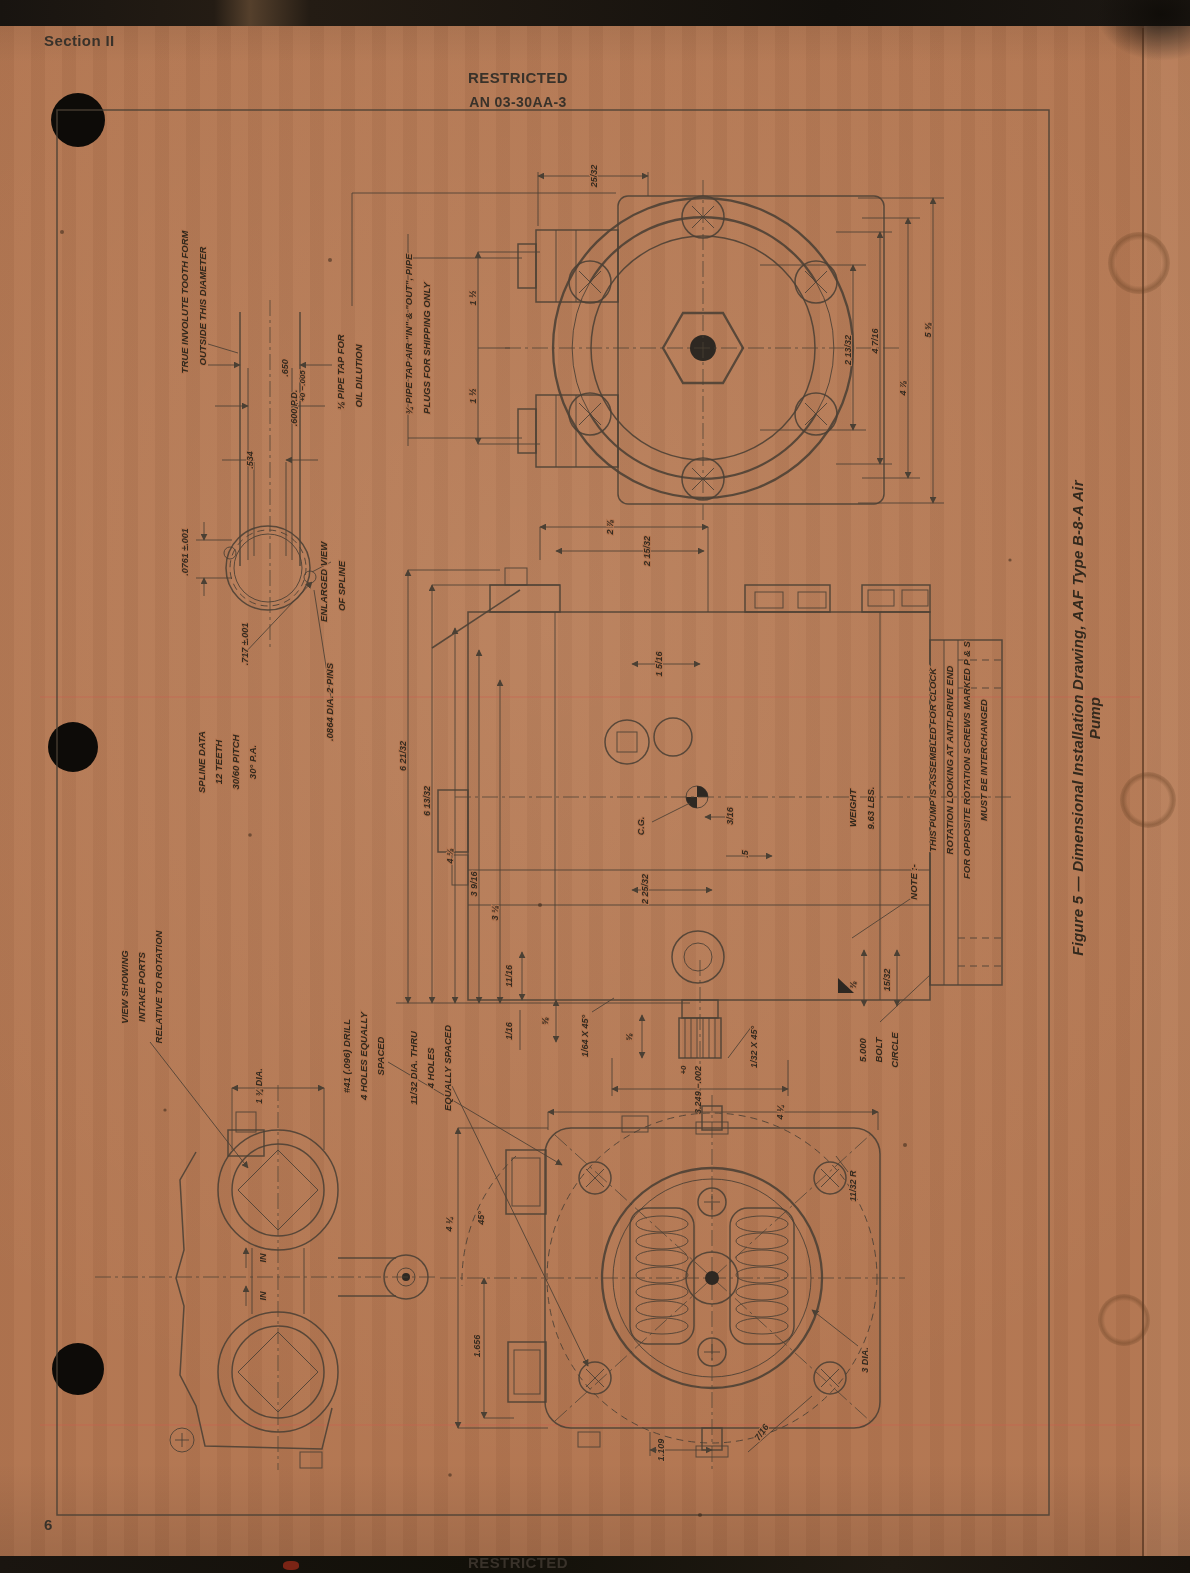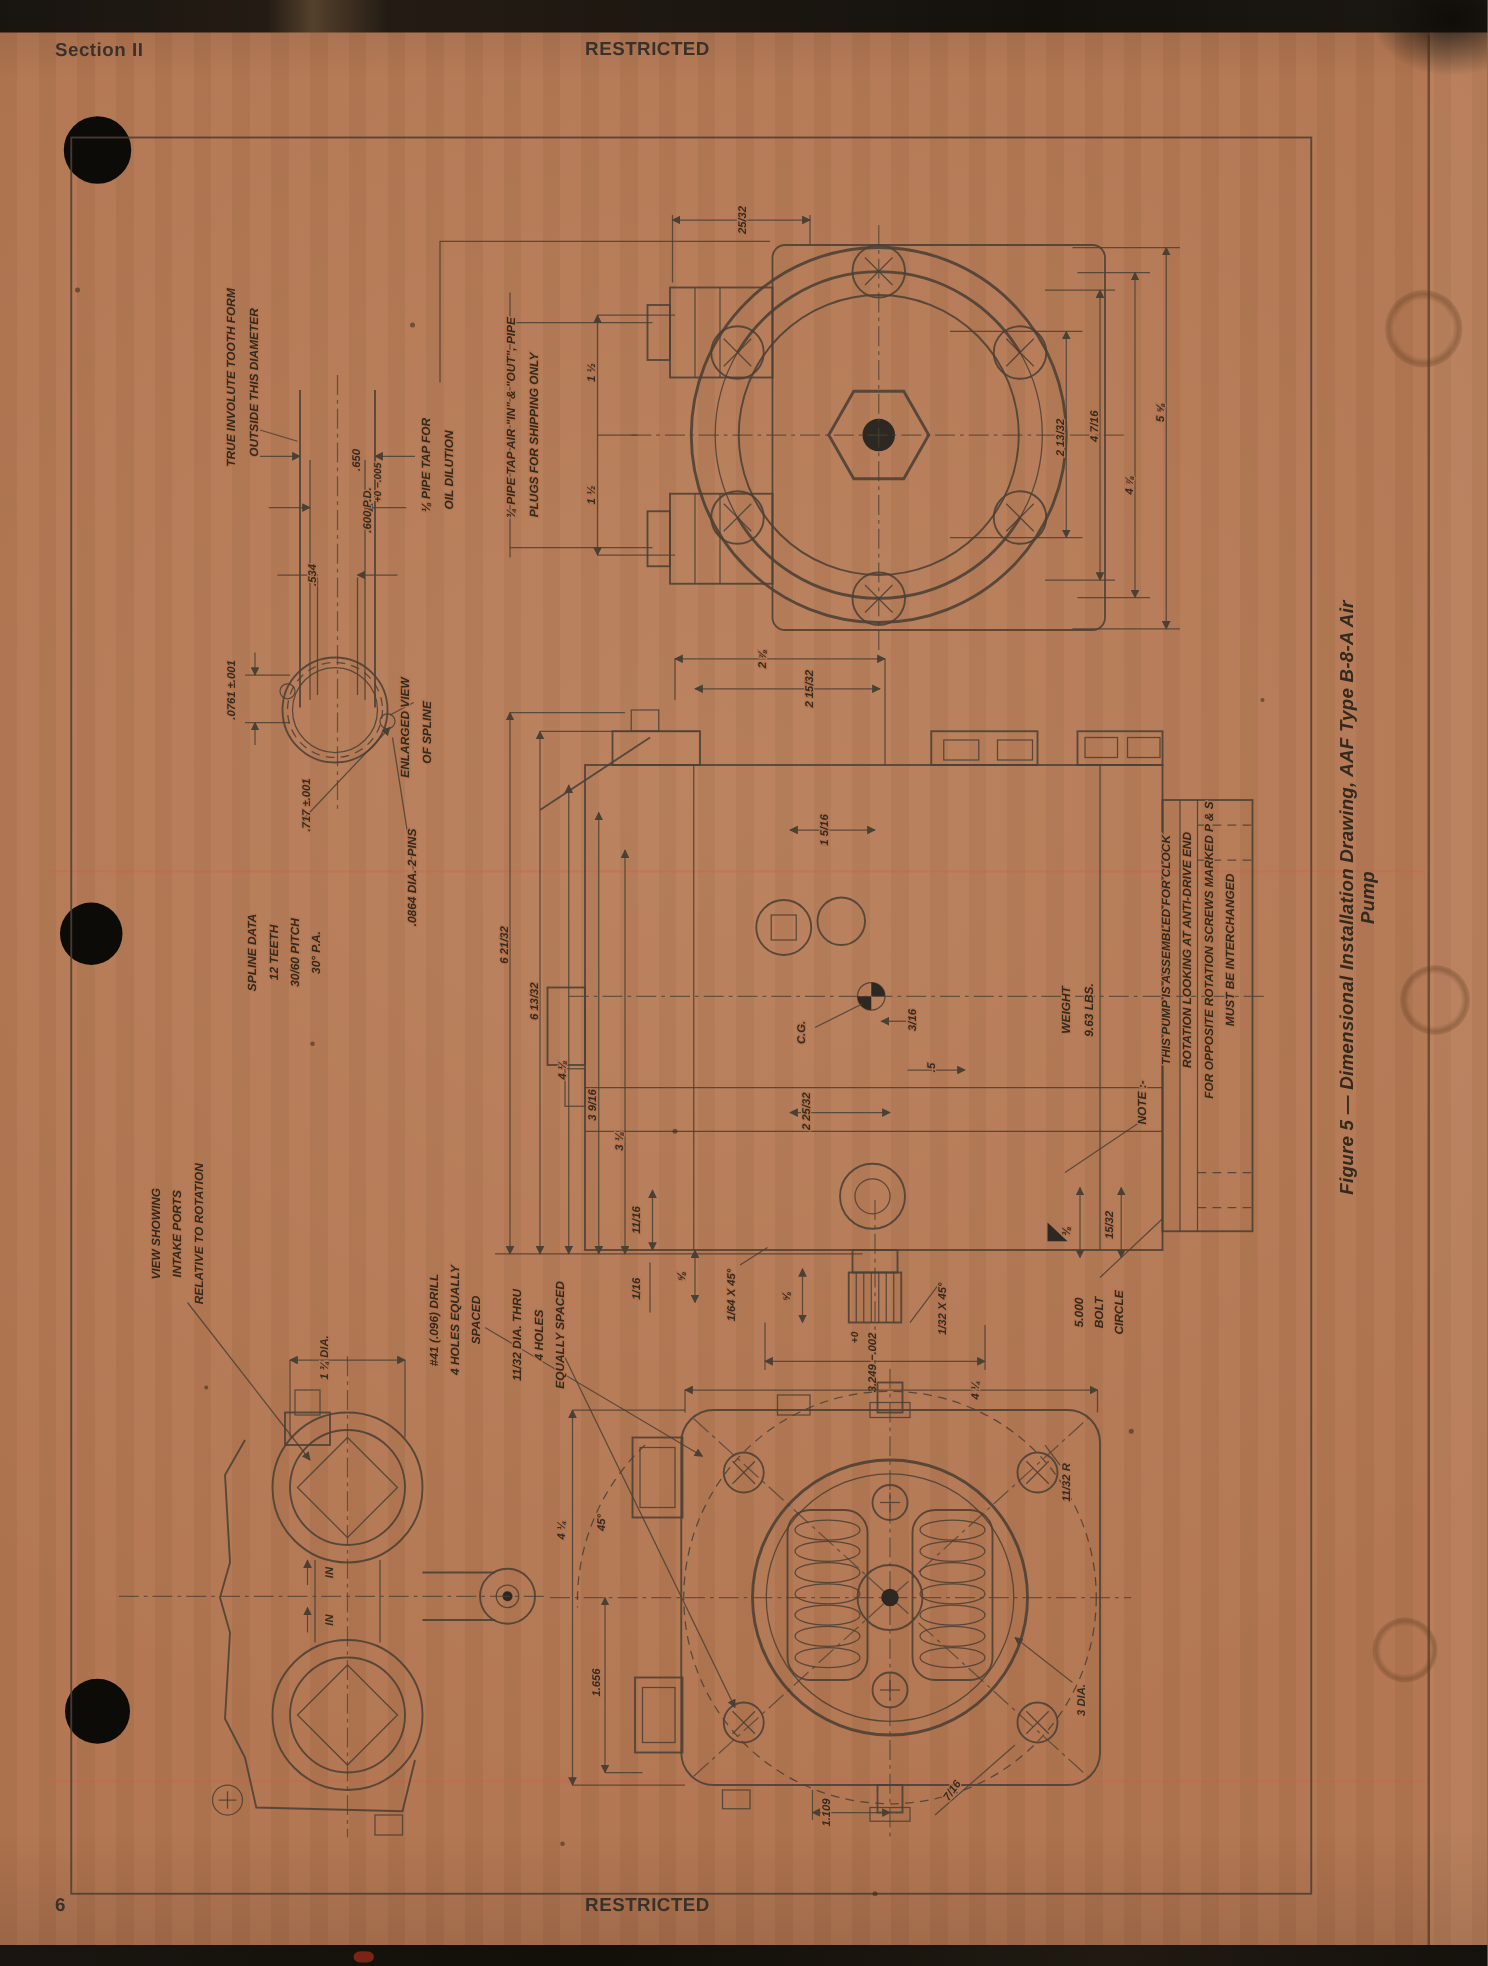--- a/index.html
+++ b/index.html
@@ -17,21 +17,21 @@
   .corner-blotch{position:absolute;left:1075px;top:0;width:115px;height:95px;
         background:radial-gradient(80% 70% at 75% 15%, rgba(15,12,8,.95), rgba(15,12,8,0) 70%);}
   .fold-line{position:absolute;left:1142px;top:28px;width:2px;height:1528px;background:rgba(62,36,20,.55);}
   .right-margin{position:absolute;left:1144px;top:26px;width:46px;height:1530px;background:rgba(255,226,200,.08);}
   .hole{position:absolute;background:#0d0b08;border-radius:50%;}
   .stain{position:absolute;border-radius:50%;
         background:radial-gradient(circle, rgba(0,0,0,0) 52%, rgba(94,58,30,.38) 63%, rgba(94,58,30,0) 78%);}
   .scanline{position:absolute;left:40px;width:1100px;height:2px;background:rgba(205,95,80,.28);}
   .redmark{position:absolute;left:283px;top:1561px;width:16px;height:9px;background:#7a2415;border-radius:40%;}
   .hdr{position:absolute;color:#39322a;font-weight:bold;letter-spacing:.4px;}
-  .hdr-center{left:0;width:1036px;text-align:center;}
+  .hdr-center{left:0;width:1036px;text-align:center;margin-top:38px;}
   .caption{position:absolute;left:828px;top:706px;width:506px;height:24px;
         transform:rotate(-90deg);transform-origin:center;
         color:#33291d;font-weight:bold;font-style:italic;font-size:15px;text-align:center;letter-spacing:.2px;}
   svg.drawing{position:absolute;left:0;top:0;}
   .s{stroke:#4b4034;fill:none;stroke-width:1.5;stroke-opacity:.88;}
   .s2{stroke-width:2.3;}
   .thin{stroke-width:1;}
   .cl{stroke:#4b4034;fill:none;stroke-width:1;stroke-opacity:.75;stroke-dasharray:16 4 3 4;}
   .dsh{stroke-dasharray:7 5;}
   .dim{stroke:#4b4034;fill:none;stroke-width:1;stroke-opacity:.85;}
@@ -58,20 +58,21 @@
   <div class="hole" style="left:52px;top:1343px;width:52px;height:52px;"></div>
 
   <div class="stain" style="left:1108px;top:232px;width:62px;height:62px;"></div>
   <div class="stain" style="left:1120px;top:772px;width:56px;height:56px;"></div>
   <div class="stain" style="left:1098px;top:1294px;width:52px;height:52px;"></div>
   <div class="scanline" style="top:696px;"></div>
   <div class="scanline" style="top:1424px;"></div>
 
   <div class="hdr" style="left:44px;top:32px;font-size:15px;">Section II</div>
   <div class="hdr hdr-center" style="top:31px;font-size:15px;">RESTRICTED</div>
+  <div class="hdr hdr-center" style="top:56px;font-size:14px;">AN 03-30AA-3</div>
 
   <div class="caption">Figure 5 — Dimensional Installation Drawing, AAF Type B-8-A Air Pump</div>
 
   <div class="hdr" style="left:44px;top:1516px;font-size:15px;">6</div>
   <div class="hdr hdr-center" style="top:1516px;font-size:15px;">RESTRICTED</div>
 
   <svg class="drawing" width="1190" height="1573" viewBox="0 0 1190 1573">
     <defs>
       <marker id="ar" viewBox="0 0 10 10" refX="9" refY="5" markerWidth="7" markerHeight="7" orient="auto-start-reverse">
         <path d="M0,0 L10,5 L0,10 z" fill="#4b4034"></path>

